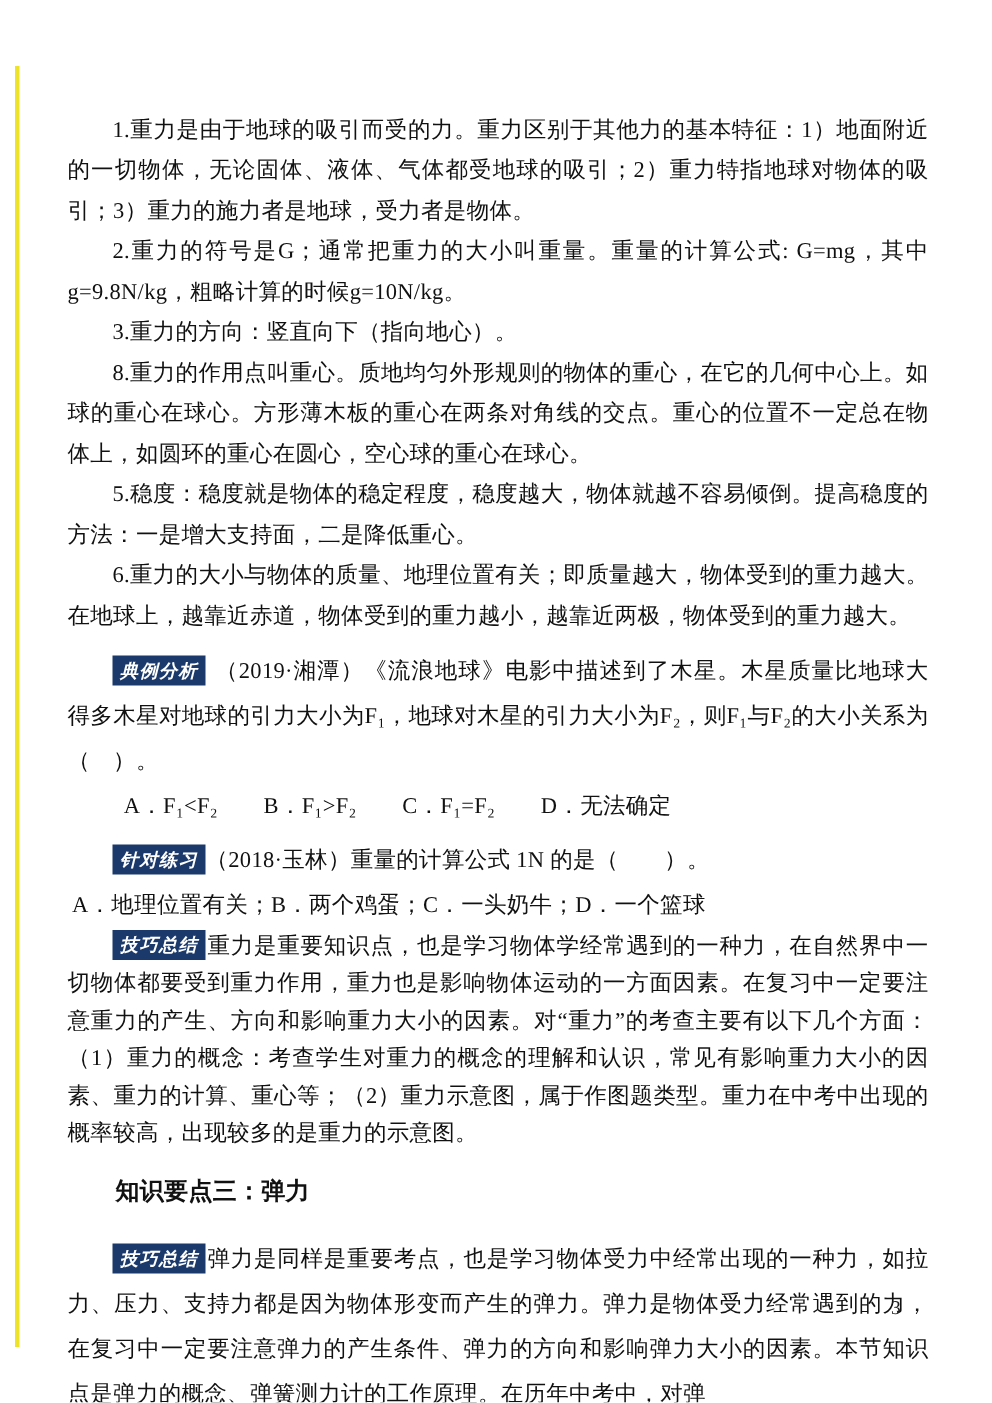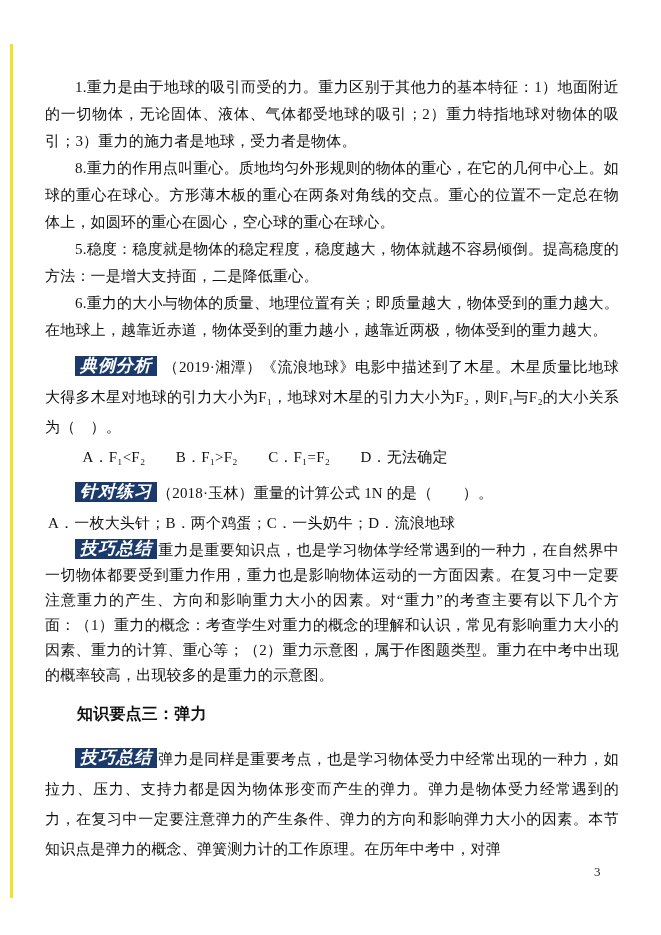--- a/index.html
+++ b/index.html
@@ -32,21 +32,21 @@
     line-height: 27px;
     text-indent: 2em;
     text-align: justify;
   }
   .badge {
     display: inline-block;
     background: #1b3a6b;
     color: #ffffff;
     font-style: italic;
     font-weight: bold;
-    font-size: 17px;
+    font-size: 12px;
     line-height: 16px;
     padding: 2px 5px;
     text-indent: 0;
     vertical-align: 1px;
     letter-spacing: 1px;
     white-space: nowrap;
   }
   .q-para {
     margin-top: 8px;
     line-height: 30px;
@@ -99,29 +99,31 @@
 </style>
 </head>
 <body>
 
 <div class="page">
   <div class="page-edge-line"></div>
 
   <div class="content">
 
     <p class="kp">1.重力是由于地球的吸引而受的力。重力区别于其他力的基本特征：1）地面附近的一切物体，无论固体、液体、气体都受地球的吸引；2）重力特指地球对物体的吸引；3）重力的施力者是地球，受力者是物体。</p>
+    <p class="kp">2.重力的符号是G；通常把重力的大小叫重量。重量的计算公式: G=mg，其中g=9.8N/kg，粗略计算的时候g=10N/kg。</p>
+    <p class="kp">3.重力的方向：竖直向下（指向地心）。</p>
     <p class="kp">8.重力的作用点叫重心。质地均匀外形规则的物体的重心，在它的几何中心上。如球的重心在球心。方形薄木板的重心在两条对角线的交点。重心的位置不一定总在物体上，如圆环的重心在圆心，空心球的重心在球心。</p>
     <p class="kp">5.稳度：稳度就是物体的稳定程度，稳度越大，物体就越不容易倾倒。提高稳度的方法：一是增大支持面，二是降低重心。</p>
     <p class="kp">6.重力的大小与物体的质量、地理位置有关；即质量越大，物体受到的重力越大。在地球上，越靠近赤道，物体受到的重力越小，越靠近两极，物体受到的重力越大。</p>
 
     <p class="q-para"><span class="badge">典例分析</span><span class="q-source">（2019·湘潭）</span><span>《流浪地球》电影中描述到了木星。木星质量比地球大得多木星对地球的引力大小为F₁，地球对木星的引力大小为F₂，则F₁与F₂的大小关系为（　）。</span></p>
     <p class="options-a">A．F₁&lt;F₂　　B．F₁&gt;F₂　　C．F₁=F₂　　D．无法确定</p>
 
     <p class="practice-para"><span class="badge">针对练习</span><span class="q-source">（2018·玉林）</span><span>重量的计算公式 1N 的是（　　）。</span></p>
-    <p class="options-b">A．一枚大头针；B．两个鸡蛋；C．一头奶牛；D．流浪地球</p>
+    <p class="options-b">A．地理位置有关；B．两个鸡蛋；C．一头奶牛；D．一个篮球</p>
 
     <p class="summary-1"><span class="badge">技巧总结</span><span>重力是重要知识点，也是学习物体学经常遇到的一种力，在自然界中一切物体都要受到重力作用，重力也是影响物体运动的一方面因素。在复习中一定要注意重力的产生、方向和影响重力大小的因素。对“重力”的考查主要有以下几个方面：（1）重力的概念：考查学生对重力的概念的理解和认识，常见有影响重力大小的因素、重力的计算、重心等；（2）重力示意图，属于作图题类型。重力在中考中出现的概率较高，出现较多的是重力的示意图。</span></p>
 
     <h3 class="section-heading">知识要点三：弹力</h3>
 
     <p class="summary-2"><span class="badge">技巧总结</span><span>弹力是同样是重要考点，也是学习物体受力中经常出现的一种力，如拉力、压力、支持力都是因为物体形变而产生的弹力。弹力是物体受力经常遇到的力，在复习中一定要注意弹力的产生条件、弹力的方向和影响弹力大小的因素。本节知识点是弹力的概念、弹簧测力计的工作原理。在历年中考中，对弹</span></p>
 
   </div>
 
   <div class="page-number">3</div>

